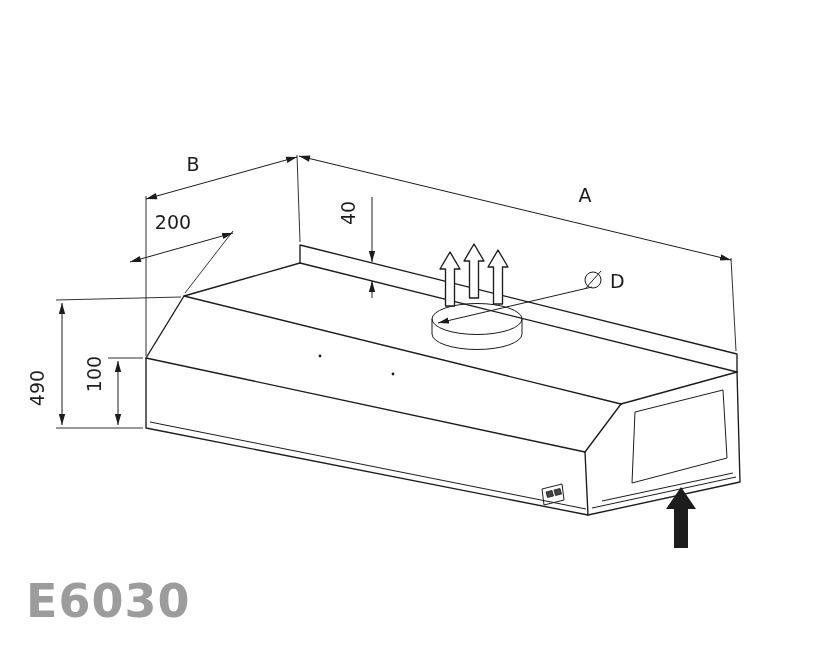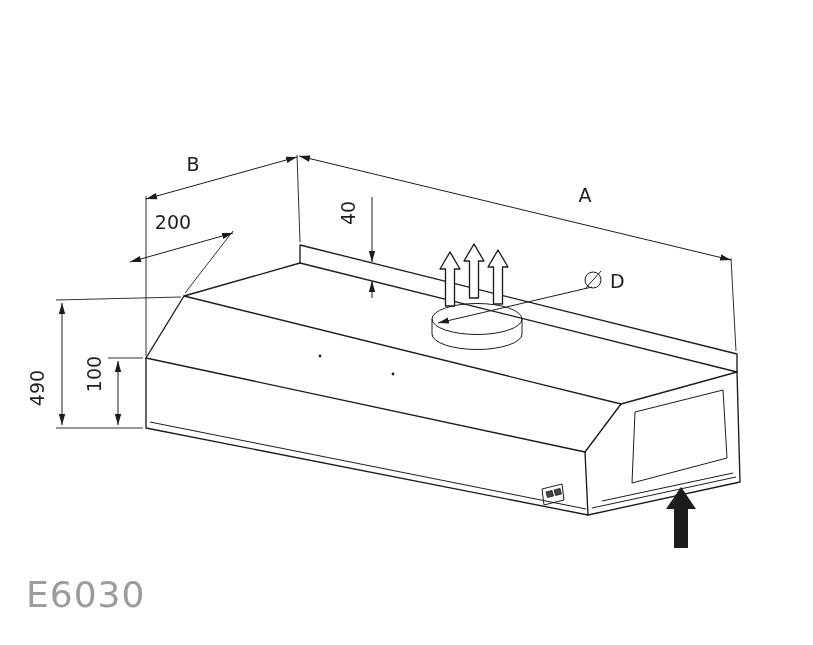--- a/index.html
+++ b/index.html
@@ -8,21 +8,21 @@
   .stage{position:absolute;inset:0;}
   svg{display:block;}
   .e{stroke:var(--line);stroke-width:1.35;fill:none;stroke-linecap:round;stroke-linejoin:round;}
   .d{stroke:var(--line);stroke-width:1;fill:none;}
   .x{stroke:var(--line);stroke-width:0.9;fill:none;}
   .t{font-family:"DejaVu Sans","Liberation Sans",sans-serif;font-size:19px;fill:var(--line);}
   .solid{fill:var(--line);stroke:none;}
   .hollow{fill:#ffffff;stroke:var(--line);stroke-width:1.35;stroke-linejoin:round;}
   .btn{fill:#444;stroke:var(--line);stroke-width:0.8;}
   .model{position:absolute;left:26px;top:574px;font-family:"DejaVu Sans","Liberation Sans",sans-serif;
-         font-weight:normal;font-size:36px;letter-spacing:1px;color:var(--model);}
+         font-weight:bold;font-size:46px;letter-spacing:1px;color:var(--model);}
 </style>
 </head>
 <body>
 
 <div class="stage">
 <svg width="813" height="645" viewBox="0 0 813 645">
   <defs>
     <marker id="ae" markerUnits="userSpaceOnUse" markerWidth="14" markerHeight="10" refX="11" refY="4" orient="auto">
       <path d="M11,4 L0,0.8 L0,7.2 Z" fill="var(--line)"></path>
     </marker>

